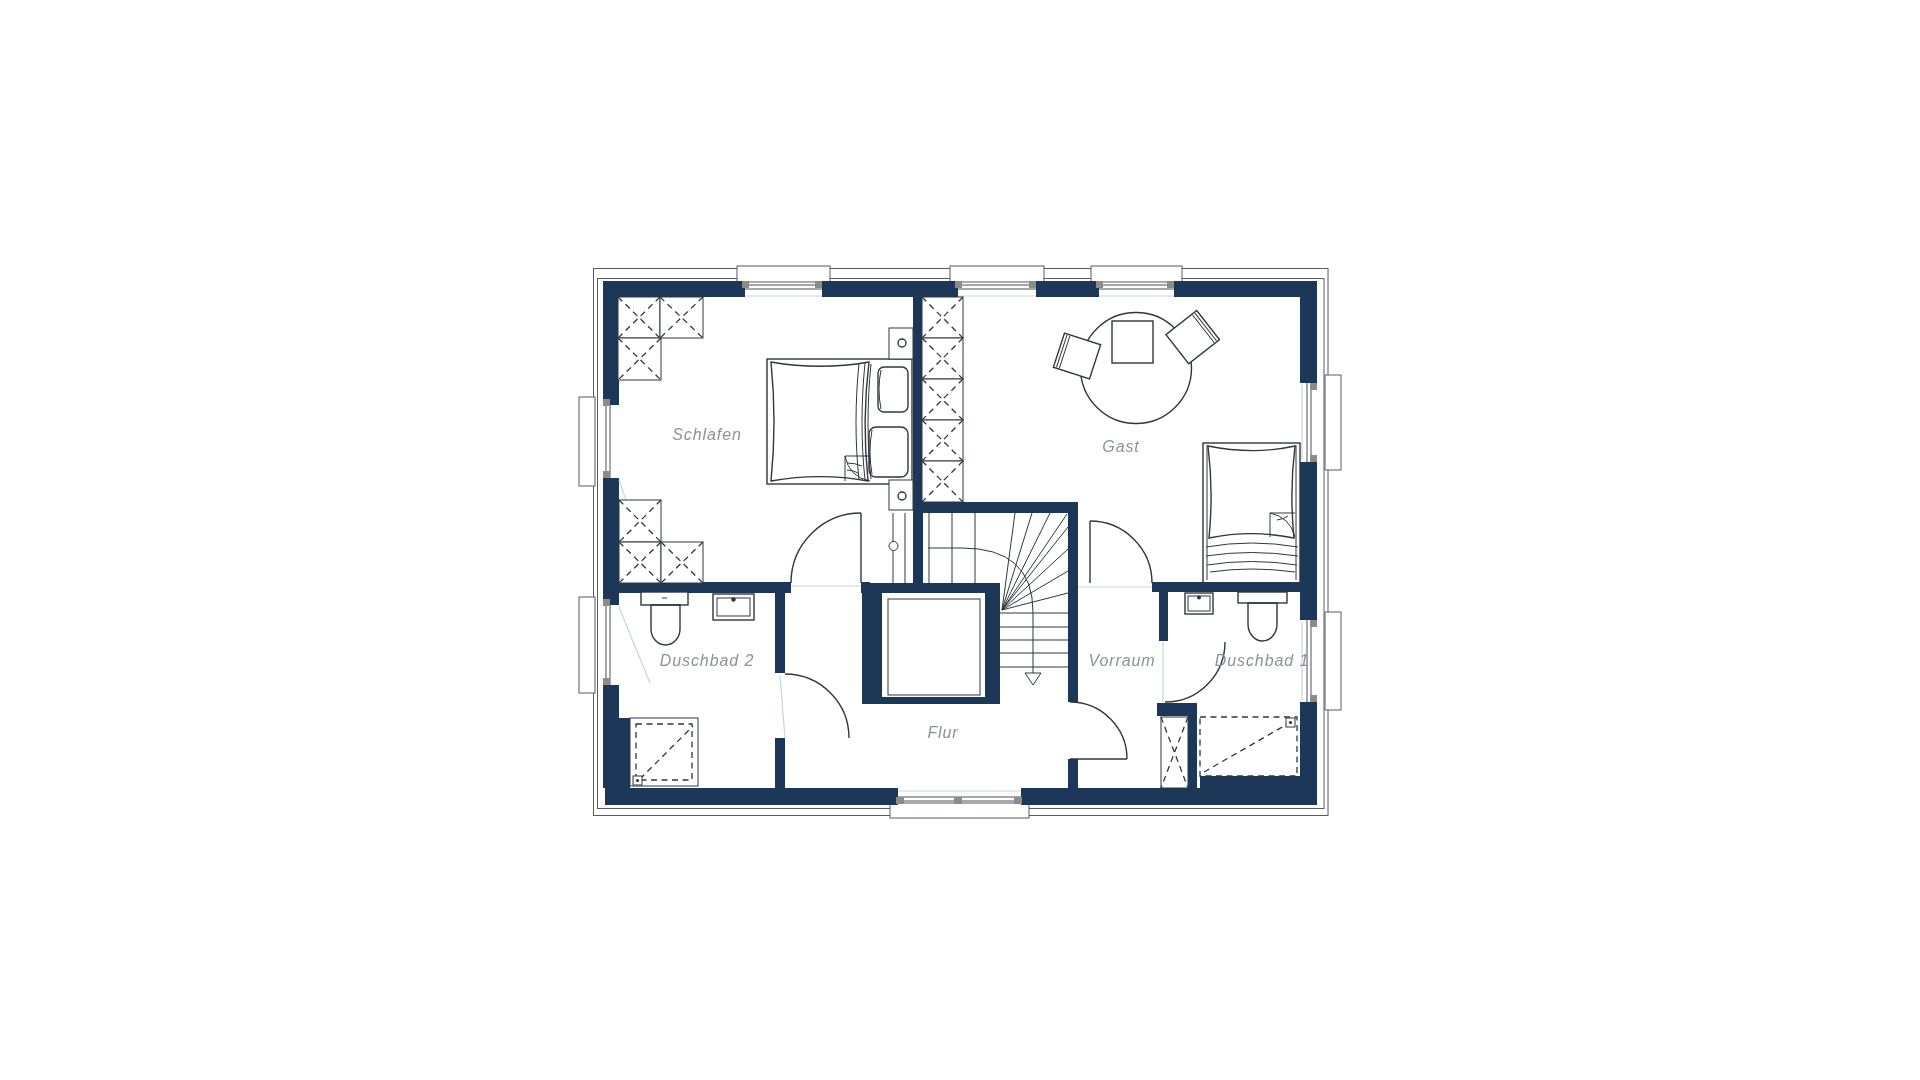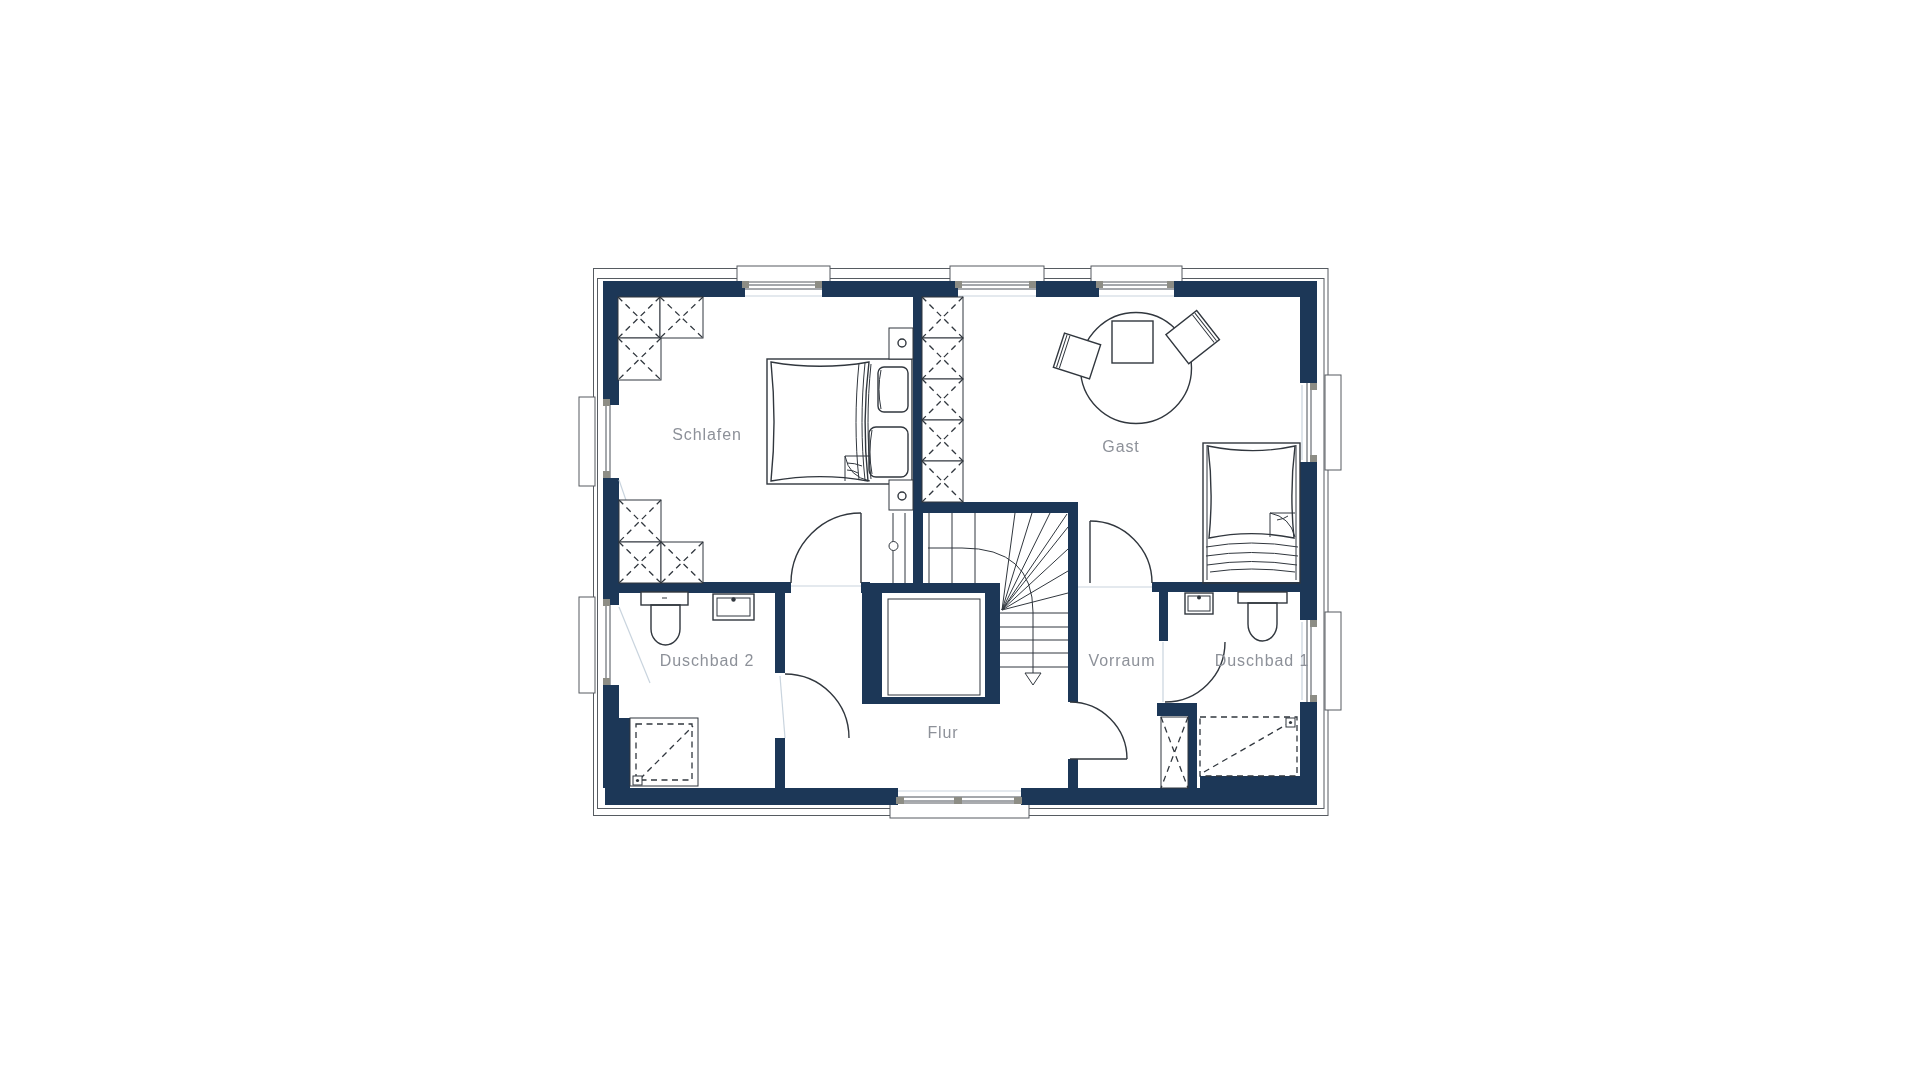--- a/index.html
+++ b/index.html
@@ -1,21 +1,21 @@
 <!DOCTYPE html>
 <html style="--wall: #1c3757; --line: #31373e; --label: #8d9199; --faint: #c9d4de; --jamb: #8d8d85; --background: #ffffff;"><head>
 <meta charset="utf-8">
 <style>
   :root{
     --wall:#1c3757; --line:#31373e; --label:#8d9199; --faint:#c9d4de;
     --jamb:#8d8d85; --background:#ffffff; --glass:#4a5158;
   }
   html,body{margin:0;padding:0;background:#fff;}
   .canvas{position:relative;width:1920px;height:1056px;background:var(--background);overflow:hidden;
-          font-family:"Liberation Sans",sans-serif;}
+          font-family:"Liberation Sans",sans-serif;font-style:italic;}
   svg{position:absolute;left:0;top:0;}
   .w{fill:var(--wall);stroke:none;}
   .ln{fill:none;stroke:var(--line);stroke-width:1.4;}
   .th{fill:none;stroke:var(--line);stroke-width:1;}
   .dash{fill:none;stroke:var(--line);stroke-width:1.3;stroke-dasharray:6 4.5;}
   .gl{fill:none;stroke:var(--glass);stroke-width:1;}
   .pale{fill:none;stroke:var(--faint);stroke-width:1.2;}
   .jamb{fill:var(--jamb);stroke:none;}
   .wht{fill:#ffffff;}
   .out{fill:none;stroke:#565b61;stroke-width:1;}

